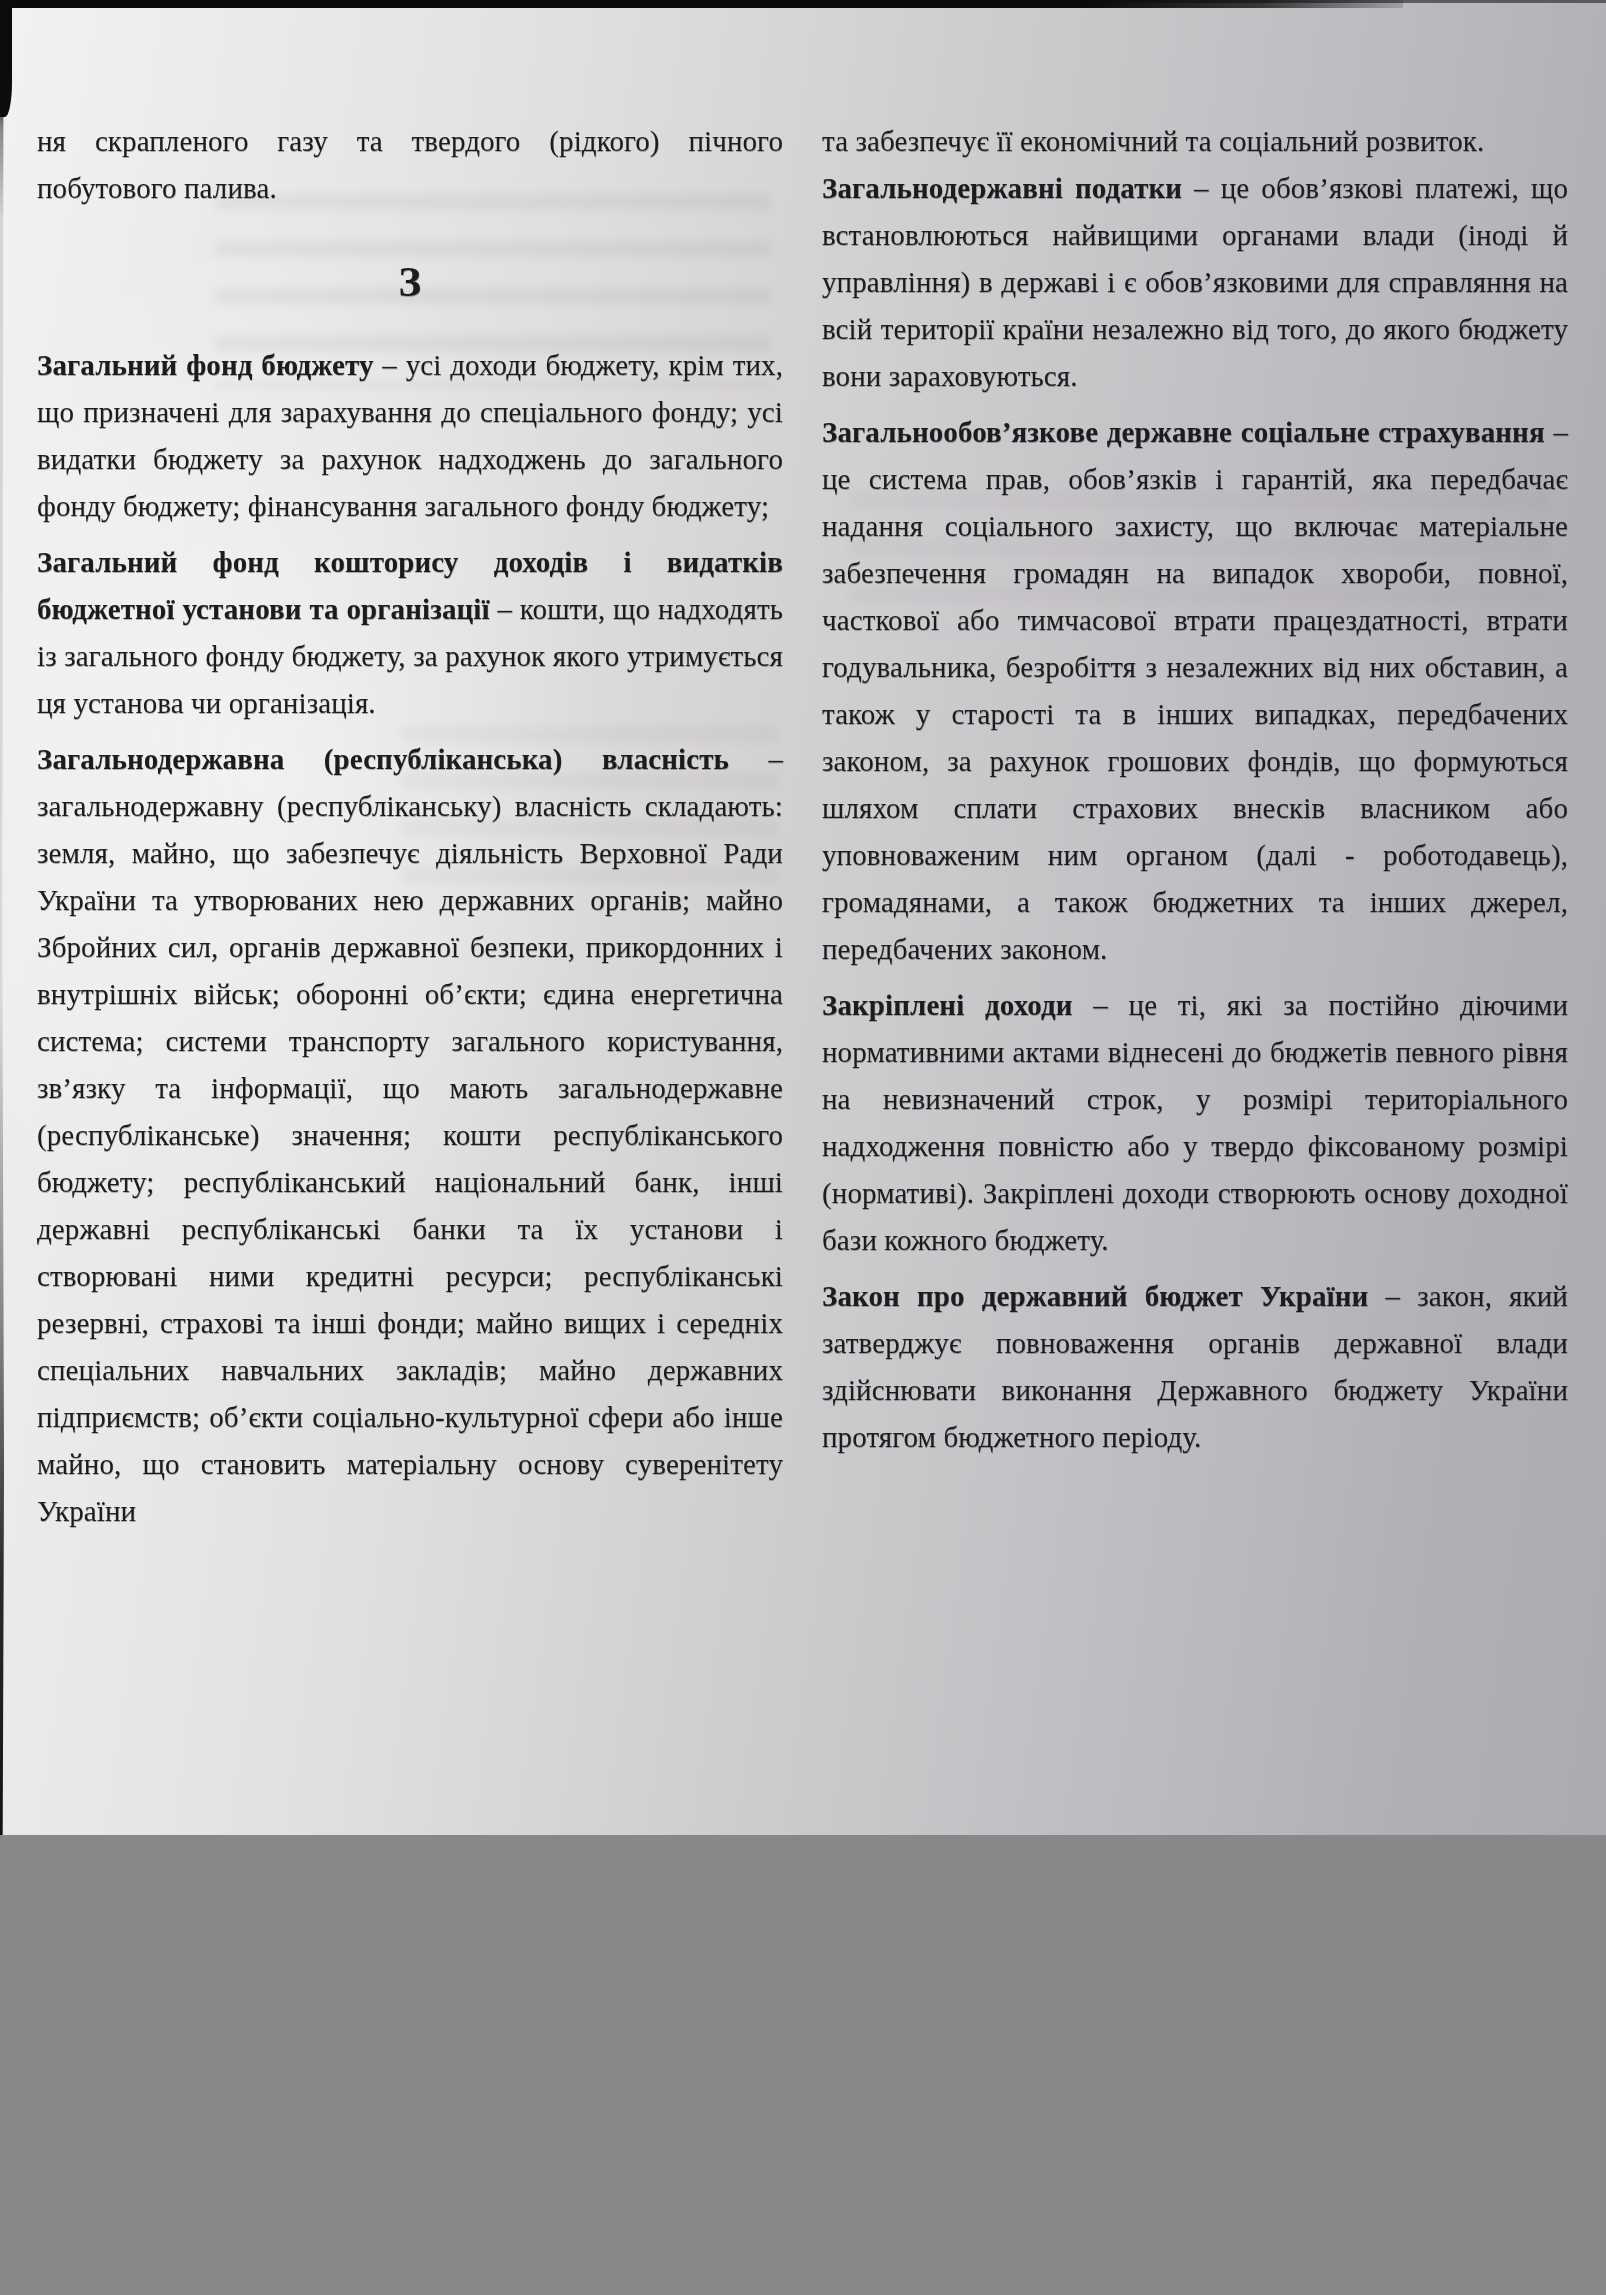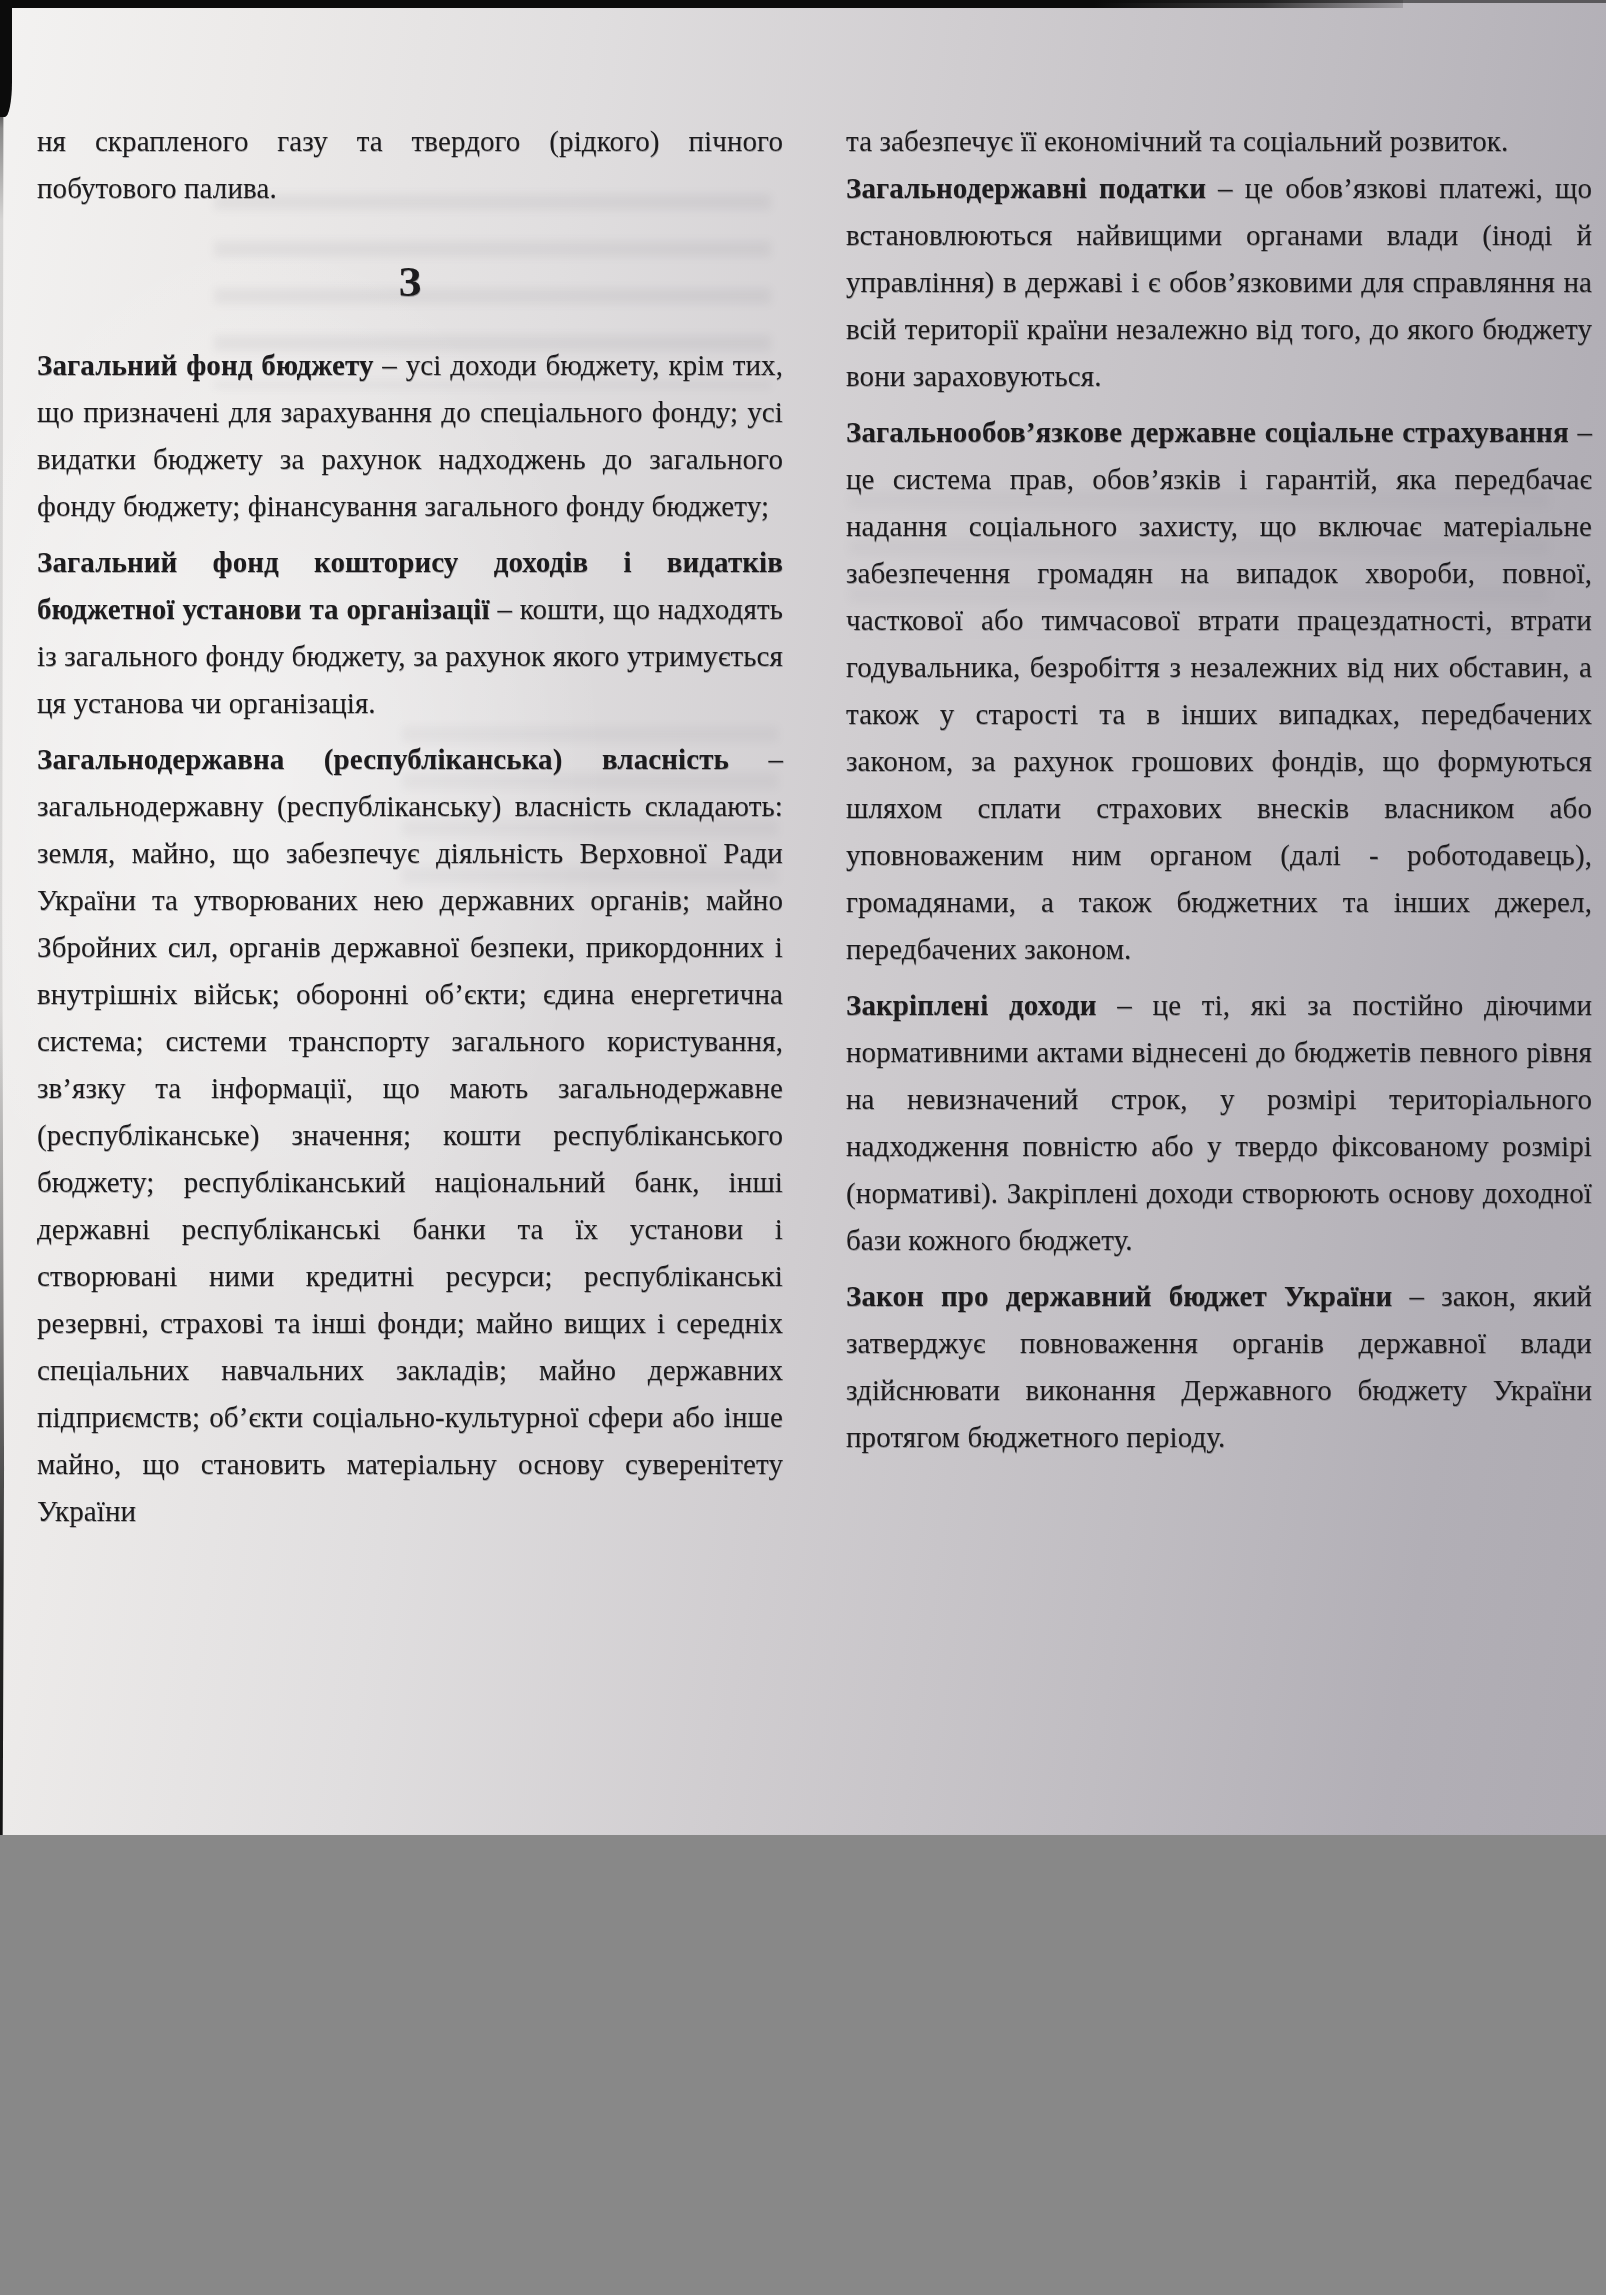--- a/index.html
+++ b/index.html
@@ -67,21 +67,21 @@
 
   .col {
     position: absolute; top: 118px; width: 746px;
     font-size: 29px; line-height: 47px;
     text-align: justify;
     color: #1c1b1d;
     text-shadow: 0.4px 0.5px 0.6px rgba(45,42,48,0.35);
     letter-spacing: 0.1px;
   }
   .col-left  { left: 37px;  }
-  .col-right { left: 822px; margin-left: 24px; }
+  .col-right { left: 822px; }
   .cont  { margin: 0; }
   .entry { margin: 0 0 9px 0; }
   .term  { font-weight: bold; }
   .section-letter {
     font-size: 43px; line-height: 1; font-weight: bold;
     text-align: center; margin: 48px 0 39px 0;
   }
   .page-number {
     position: absolute; left: 758px; top: 2208px; width: 110px;
     font-size: 30px; color: #1e1d1f;

